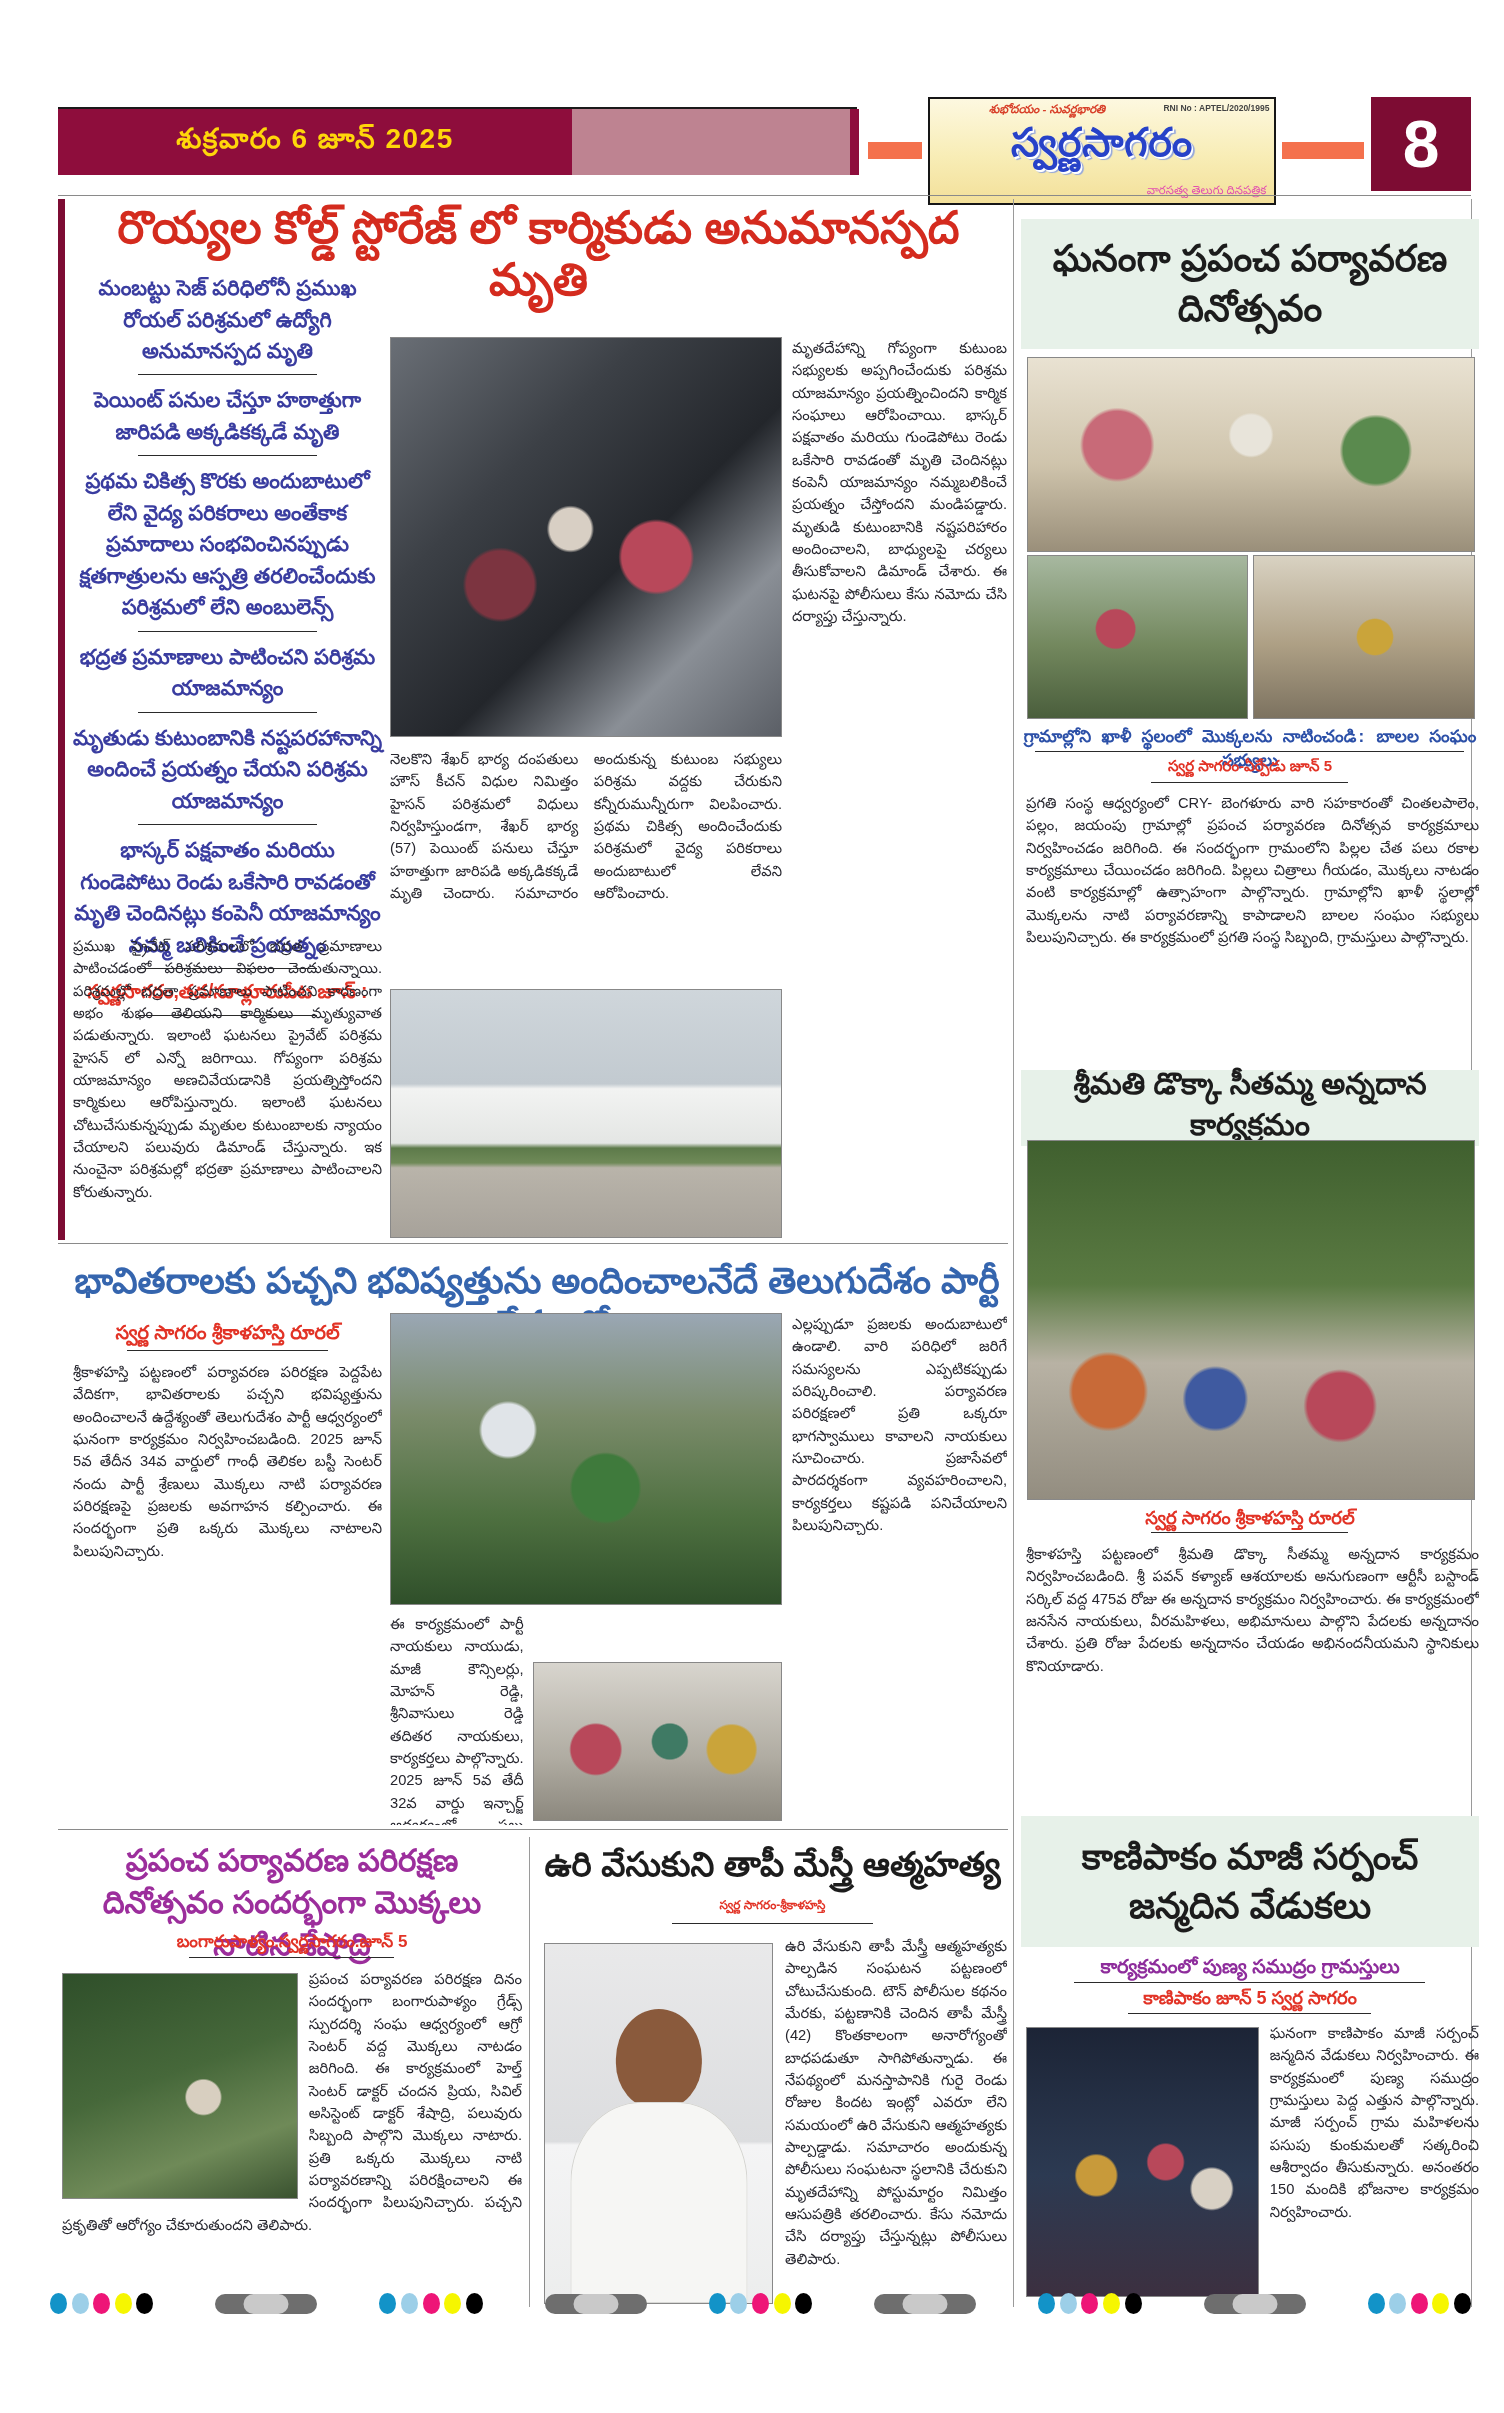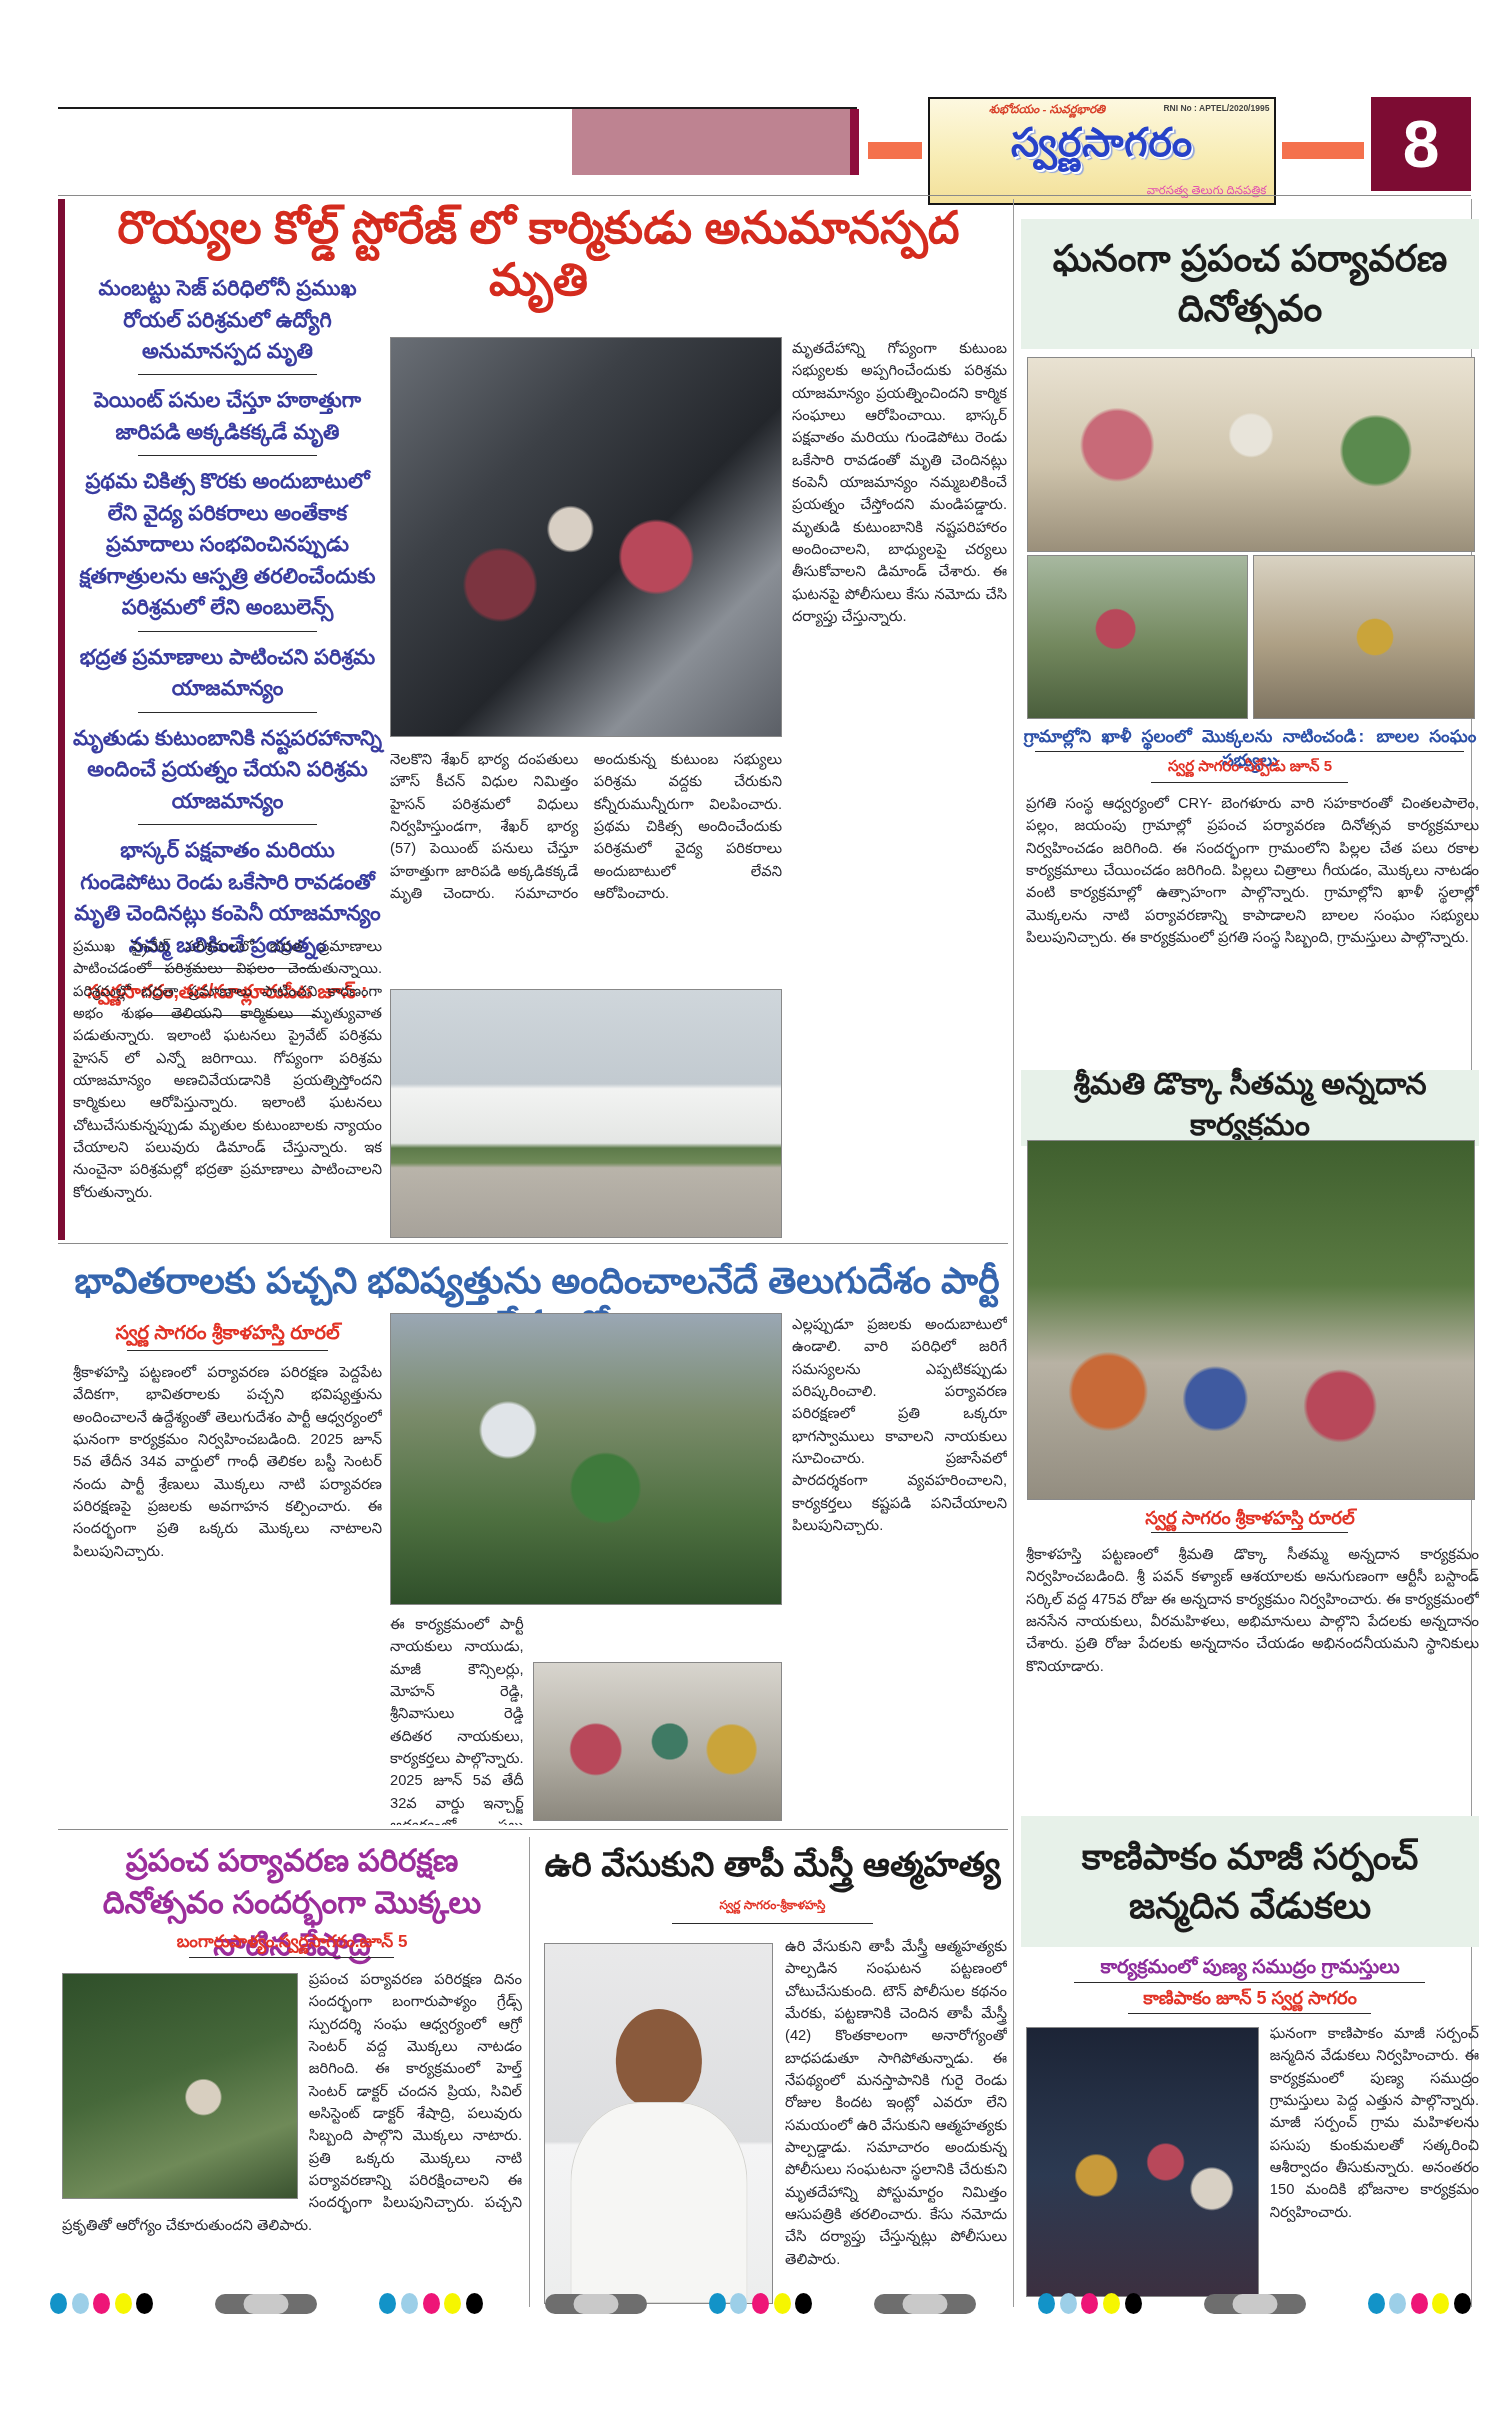--- a/index.html
+++ b/index.html
@@ -101,20 +101,21 @@
   .regbar{width:102px;height:20px;border-radius:10px;background:#6e6e6e;position:relative;}
   .regbar::after{content:"";position:absolute;left:50%;top:0;transform:translateX(-50%);
      width:45px;height:20px;border-radius:10px;background:#c9c9c9;}
 </style>
 </head>
 <body>
 
 <div class="page">
 
   <div class="abs hdr-topline" style="left:58px;top:107px;width:799px;"></div>
+  <div class="abs date-block" style="left:58px;top:109px;width:514px;height:66px;">శుక్రవారం 6 జూన్ 2025</div>
   <div class="abs mauve-block" style="left:572px;top:109px;width:278px;height:66px;"></div>
   <div class="abs maroon-mini" style="left:850px;top:109px;width:9.3px;height:66px;"></div>
   <div class="abs orange-bar" style="left:868px;top:142px;width:54px;height:17px;"></div>
 
   <div class="abs masthead" style="left:928px;top:97px;width:348px;height:108px;">
     <div class="abs mast-slogan" style="left:0;top:3.1px;width:68%;text-align:center;">శుభోదయం - సువర్ణభారతి</div>
     <div class="abs mast-rni" style="right:4.6px;top:3.9px;">RNI No : APTEL/2020/1995</div>
     <div class="abs mast-title center" style="left:0;top:23px;width:100%;">స్వర్ణసాగరం</div>
     <div class="abs mast-tagline" style="right:7.7px;bottom:3.1px;">వారసత్వ తెలుగు దినపత్రిక</div>
   </div>

